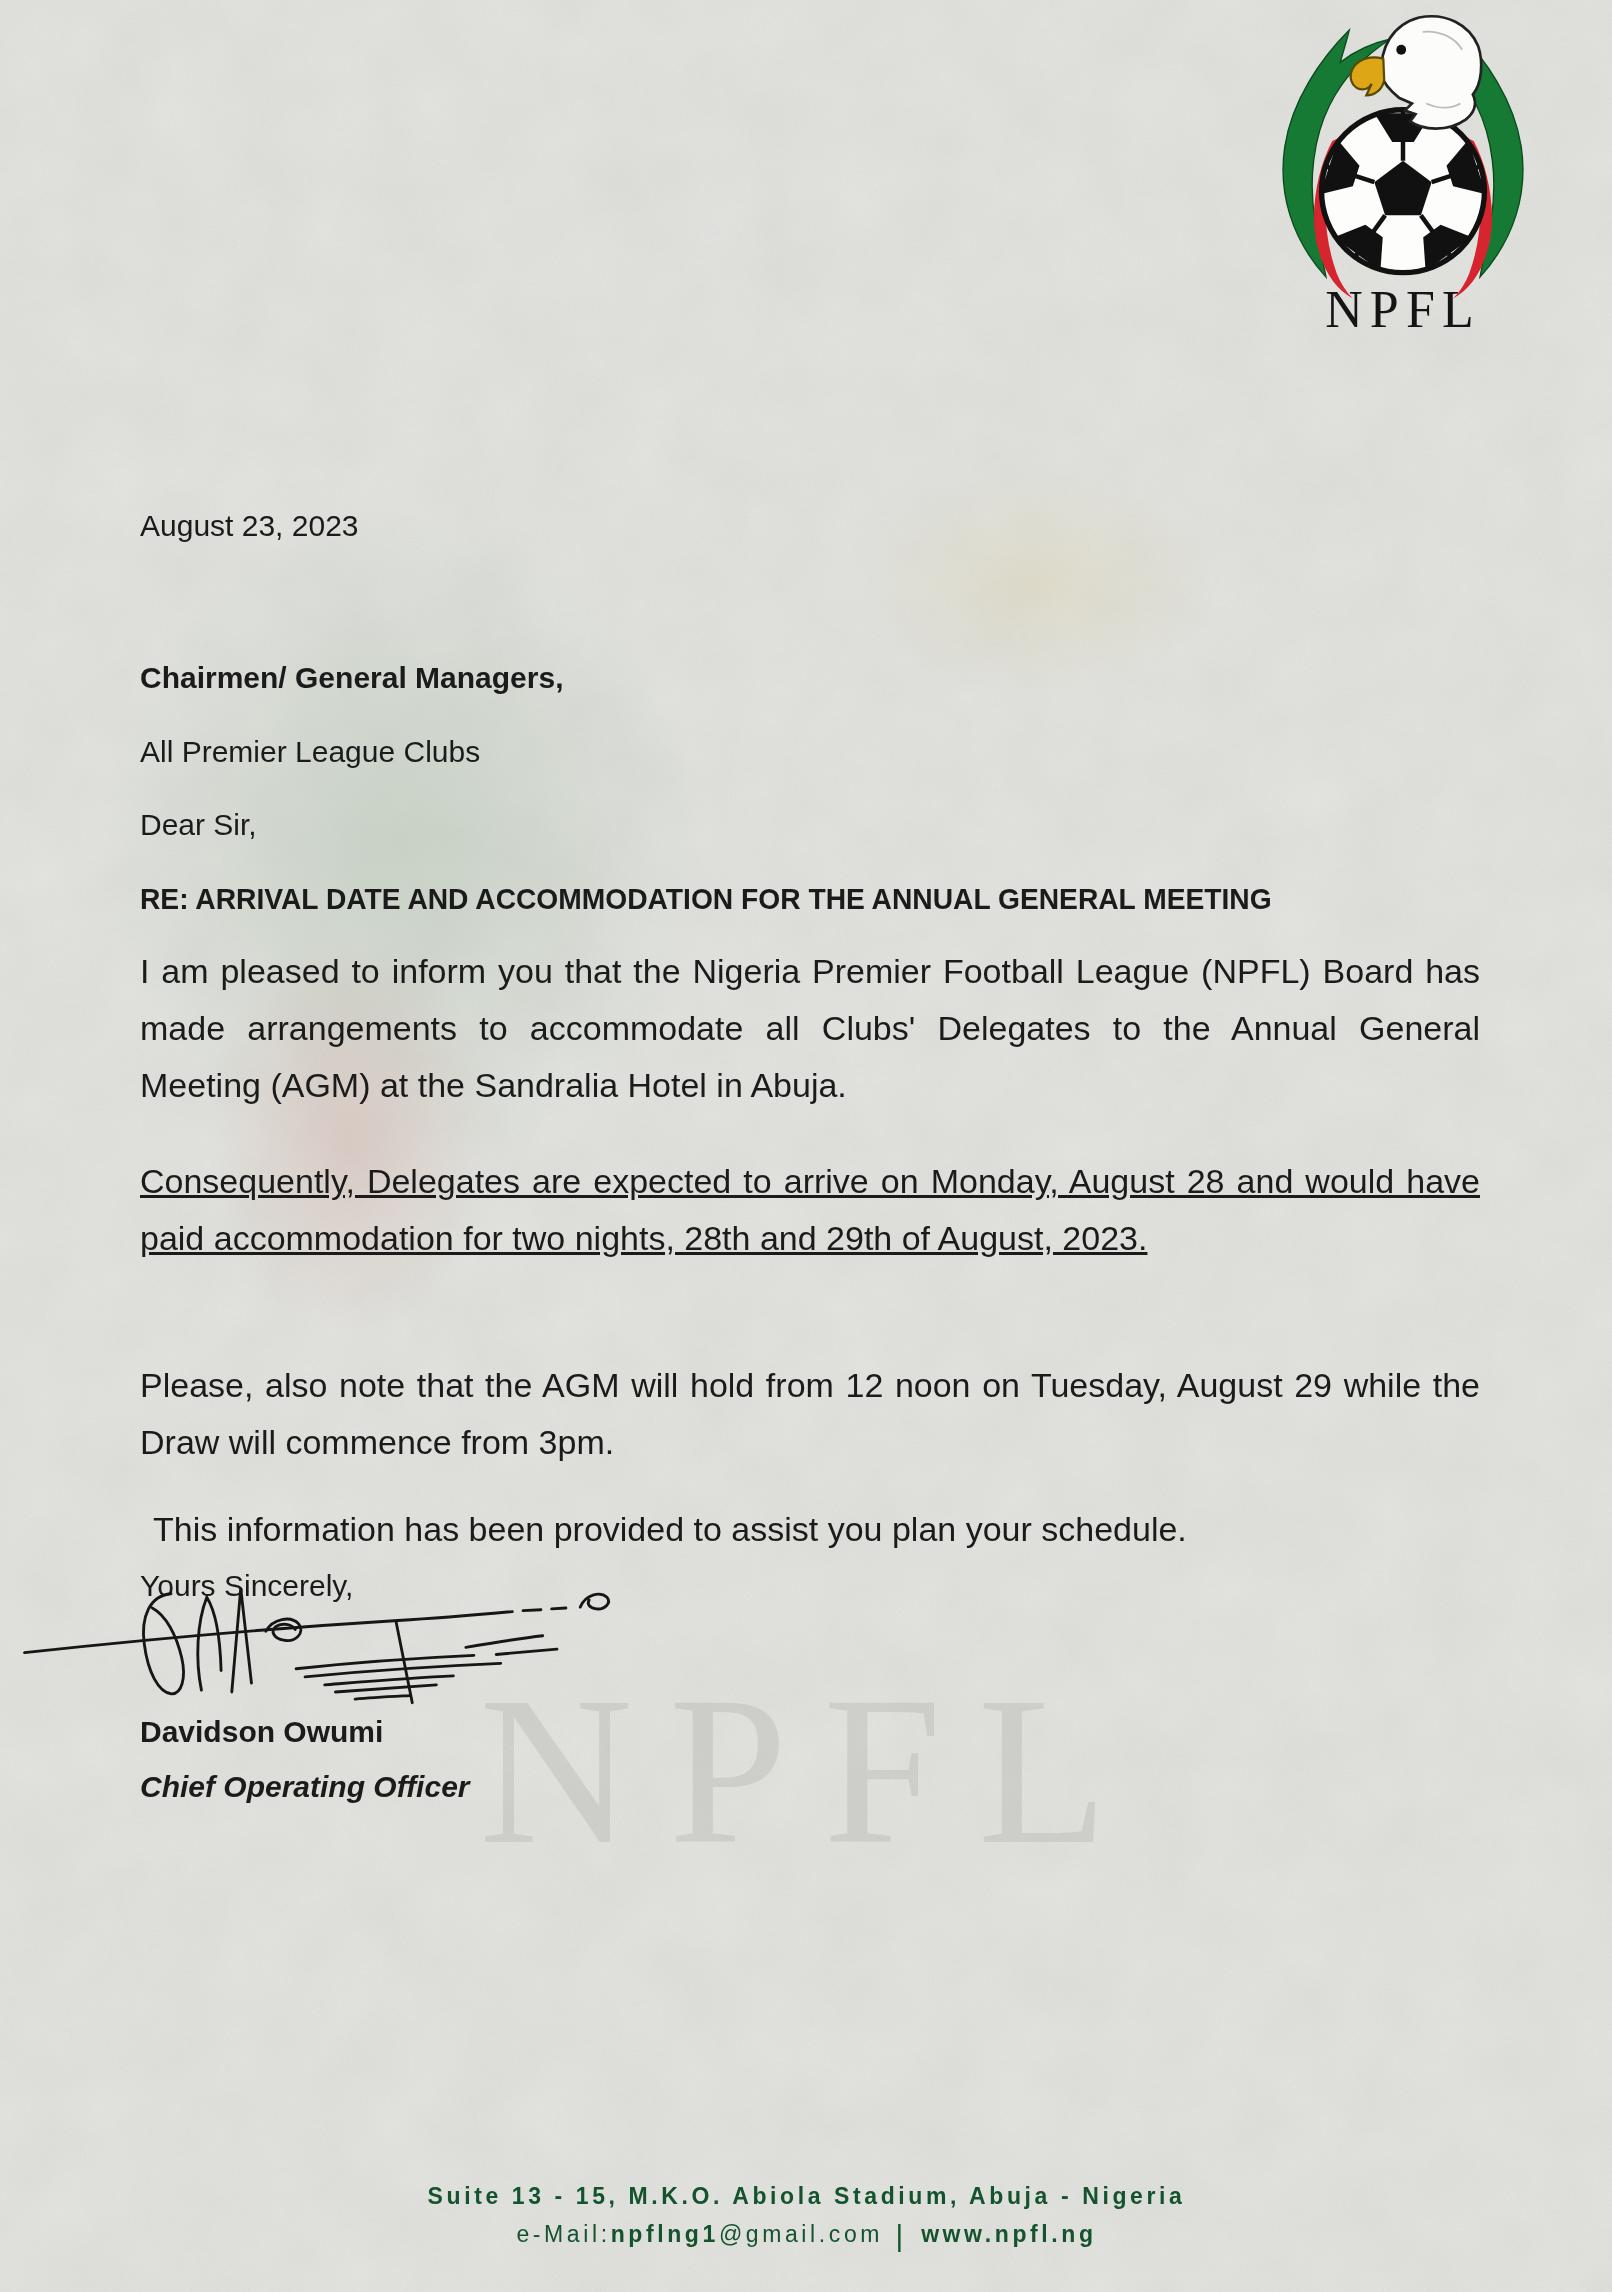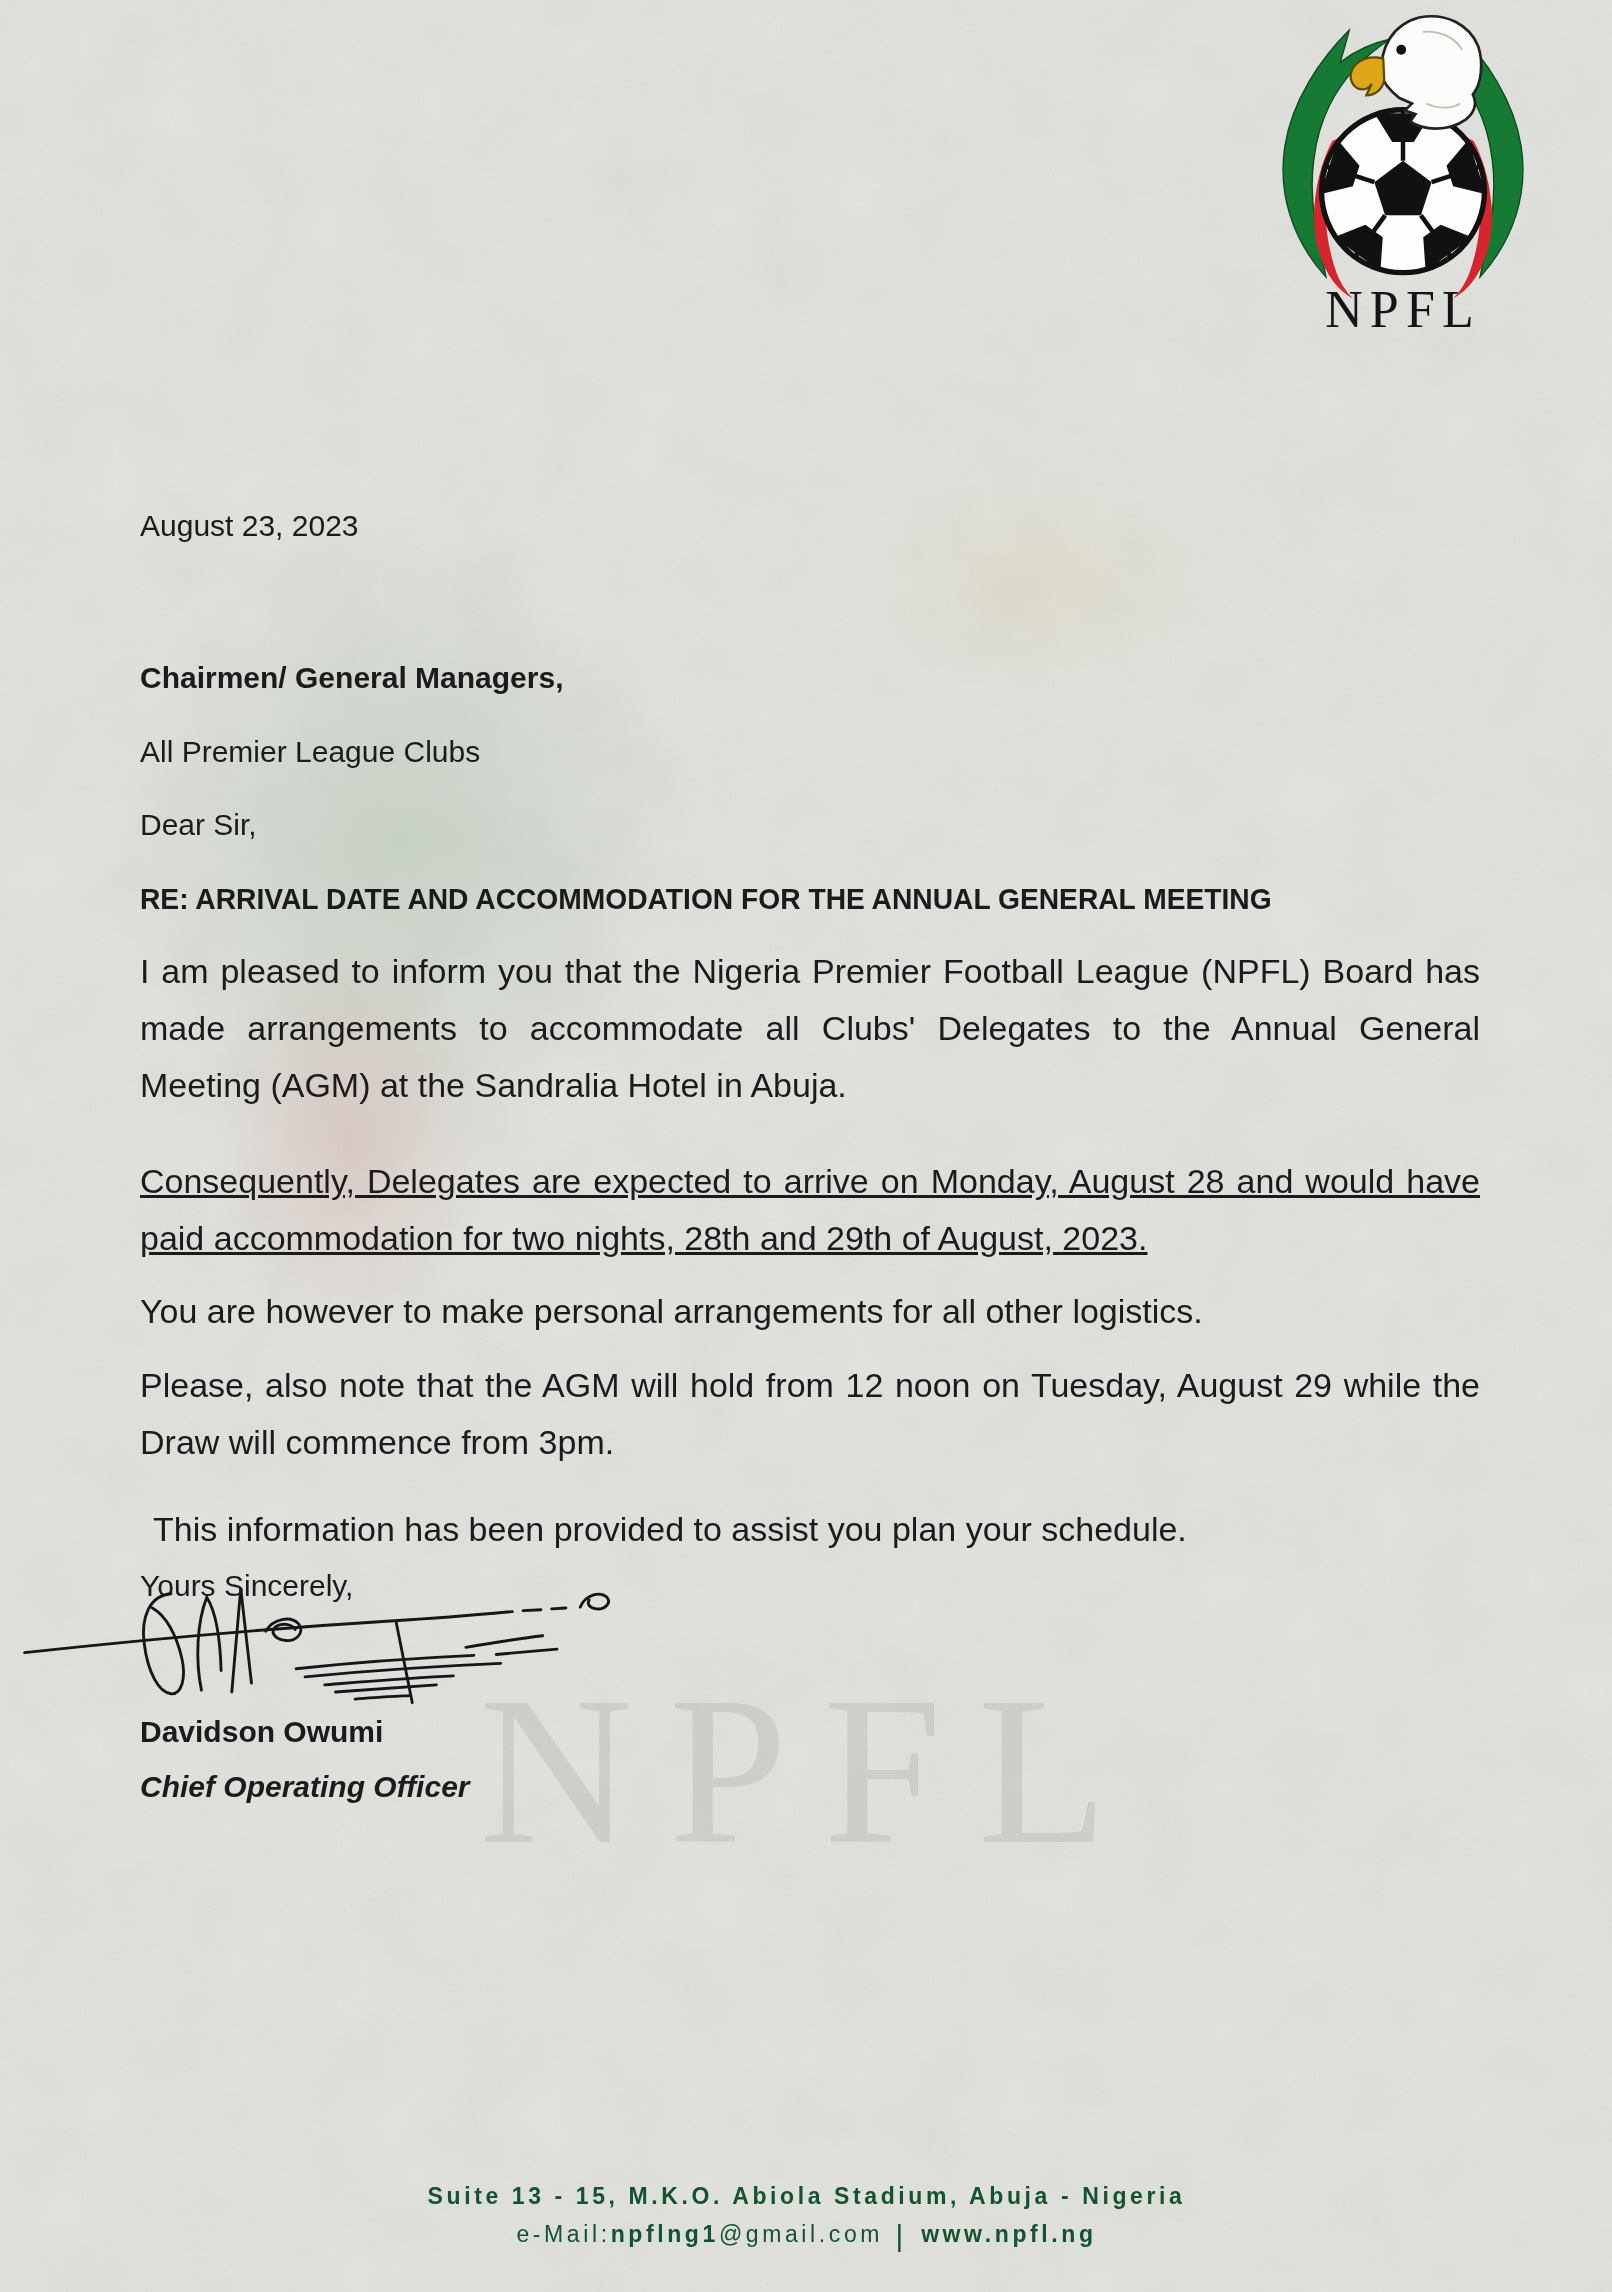--- a/index.html
+++ b/index.html
@@ -139,21 +139,20 @@
     <div class="line b" style="top:649px;">Chairmen/ General Managers,</div>
     <div class="line" style="top:723px;">All Premier League Clubs</div>
     <div class="line" style="top:796px;">Dear Sir,</div>
 
     <div class="line" style="top:870px;">
       <span class="subject">RE: ARRIVAL DATE AND ACCOMMODATION FOR THE ANNUAL GENERAL MEETING</span>
     </div>
 
     <p class="para" style="top:943px;margin:0;">I am pleased to inform you that the Nigeria Premier Football League (NPFL) Board has made arrangements to accommodate all Clubs' Delegates to the Annual General Meeting (AGM) at the Sandralia Hotel in Abuja.</p>
     <p class="para" style="top:1153px;margin:0;text-decoration:underline;">Consequently, Delegates are expected to arrive on Monday, August 28 and would have paid accommodation for two nights, 28th and 29th of August, 2023.</p>
-    <p class="para" style="top:1283px;margin:0;">You are however to make personal arrangements for all other logistics.</p>
     <p class="para" style="top:1357px;margin:0;">Please, also note that the AGM will hold from 12 noon on Tuesday, August 29 while the Draw will commence from 3pm.</p>
     <p class="para" style="top:1488px;margin:13px;">This information has been provided to assist you plan your schedule.</p>
 
     <div class="line" style="top:1557px;">Yours Sincerely,</div>
 
     <svg class="sig" viewBox="0 0 700 150" aria-hidden="true">
       <g fill="none" stroke="#161616" stroke-width="3.2" stroke-linecap="round">
         <path d="M12 78 C140 64, 300 50, 430 42 C480 39, 525 35, 558 32"></path>
         <path d="M570 31 L590 30"></path>
         <path d="M602 29 L618 28"></path>

